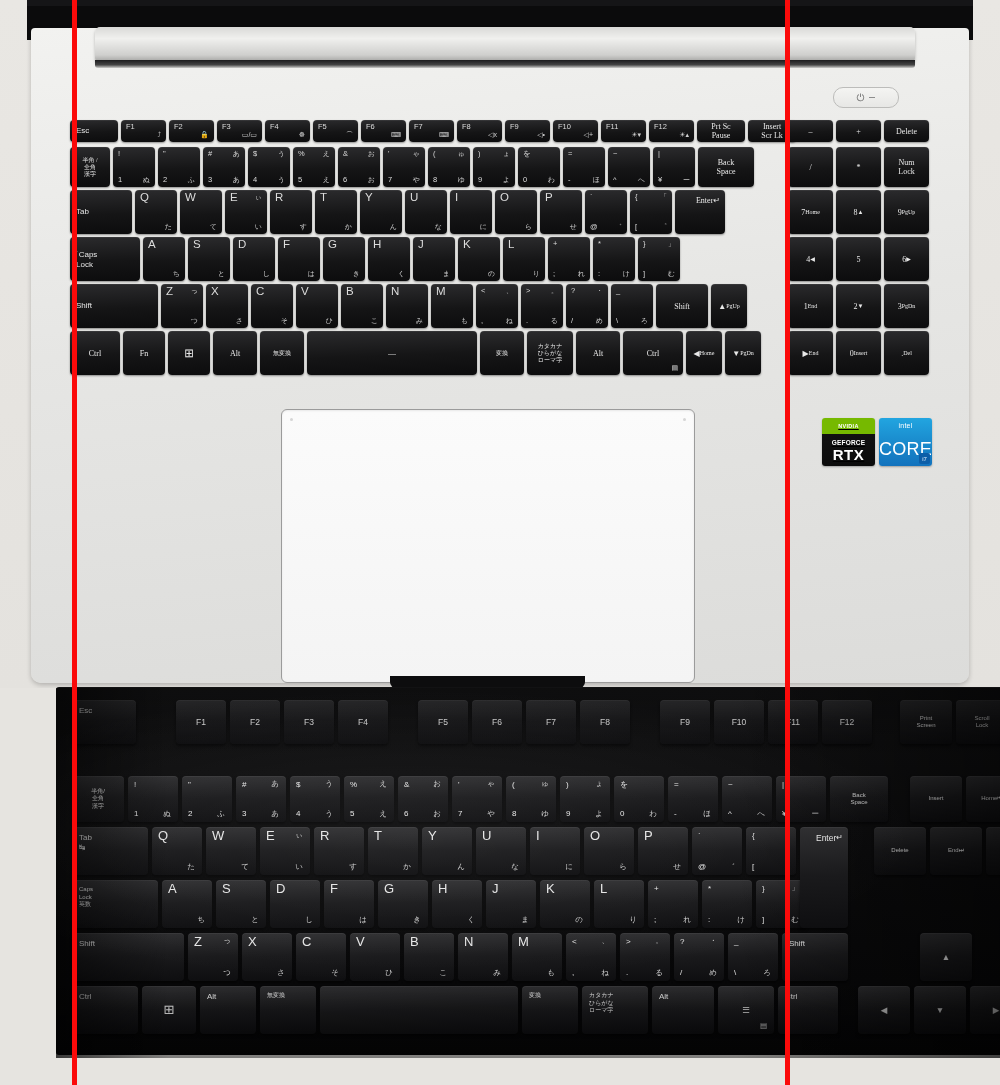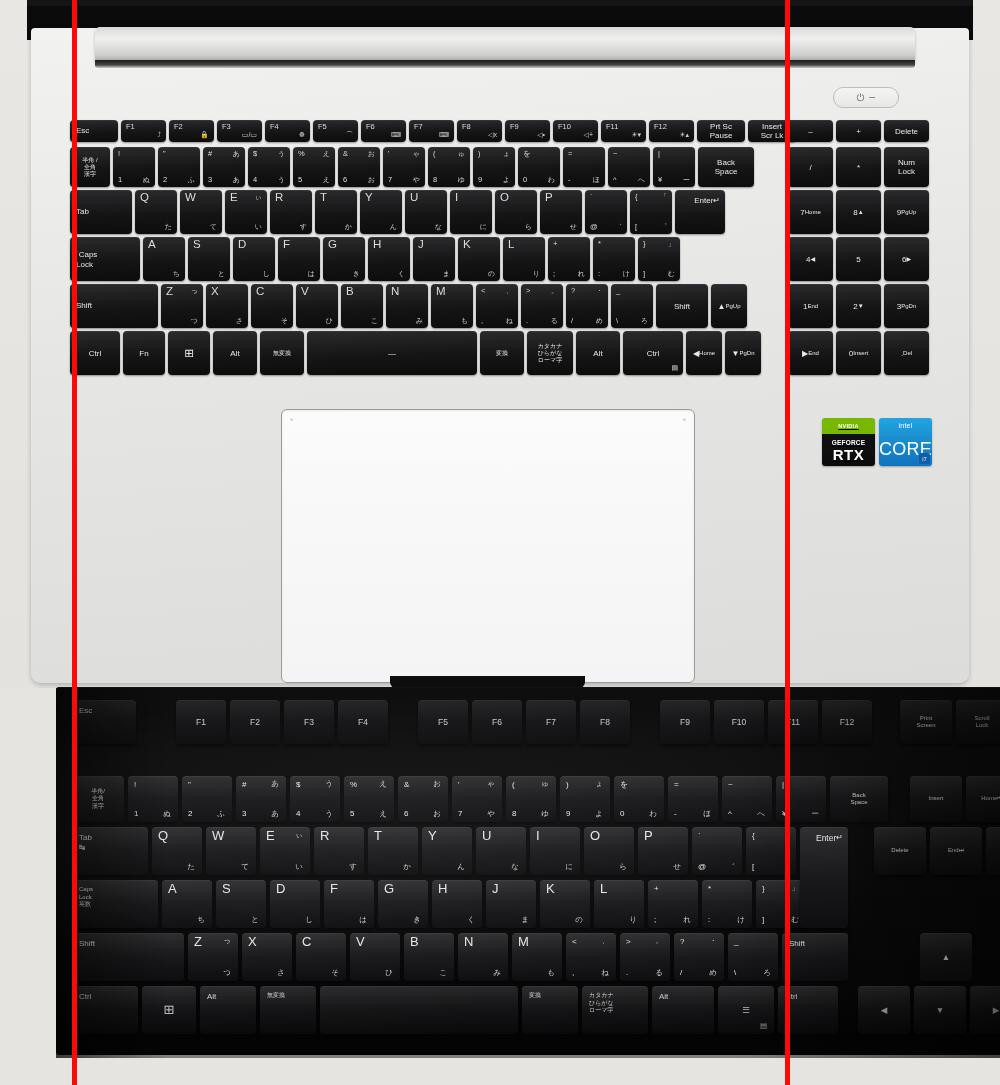--- a/index.html
+++ b/index.html
@@ -45,21 +45,21 @@
     background:linear-gradient(178deg,#2b2b2d 0%,#151516 55%,#0c0c0d 100%);
     border-radius:4px;position:relative;
     box-shadow:0 1px 0 rgba(255,255,255,.06) inset,0 1px 2px rgba(0,0,0,.4);
     color:#efefef;overflow:hidden;
   }
   .key .tl{position:absolute;left:5px;top:3px;font-size:7.5px;line-height:8.5px;color:#dcdcdc;}
   .key .tr{position:absolute;right:5px;top:3px;font-size:7px;line-height:8px;color:#cfcfcf;}
   .key .bl{position:absolute;left:5px;bottom:3px;font-size:7.5px;line-height:8.5px;color:#dcdcdc;}
   .key .br{position:absolute;right:5px;bottom:3px;font-size:7px;line-height:8px;color:#cfcfcf;}
   .key .ctr{position:absolute;inset:0;display:flex;align-items:center;justify-content:center;
-    font-size:8px;text-align:center;line-height:9px;color:#e9e9e9;}
+    font-size:8px;text-align:center;line-height:9px;color:#e9e9e9;font-family:Liberation Serif, serif;}
   .key .lft{position:absolute;left:6px;top:50%;transform:translateY(-50%);font-size:8px;line-height:9.5px;color:#e6e6e6;text-align:left;}
   .key .big{font-size:11.5px;}
   .key .tiny{font-size:6px;line-height:7px;}
 
   
   #extkb{position:absolute;left:0;top:688px;width:1000px;height:397px;}
   .ek-desk{position:absolute;left:0;top:0;width:1000px;height:397px;background:#e6e4e0;}
   .ek-body{position:absolute;left:56px;top:-1px;width:1000px;height:368px;
     background:linear-gradient(180deg,#121213 0%,#0a0a0b 60%,#060607 100%);
     border-radius:3px;}

